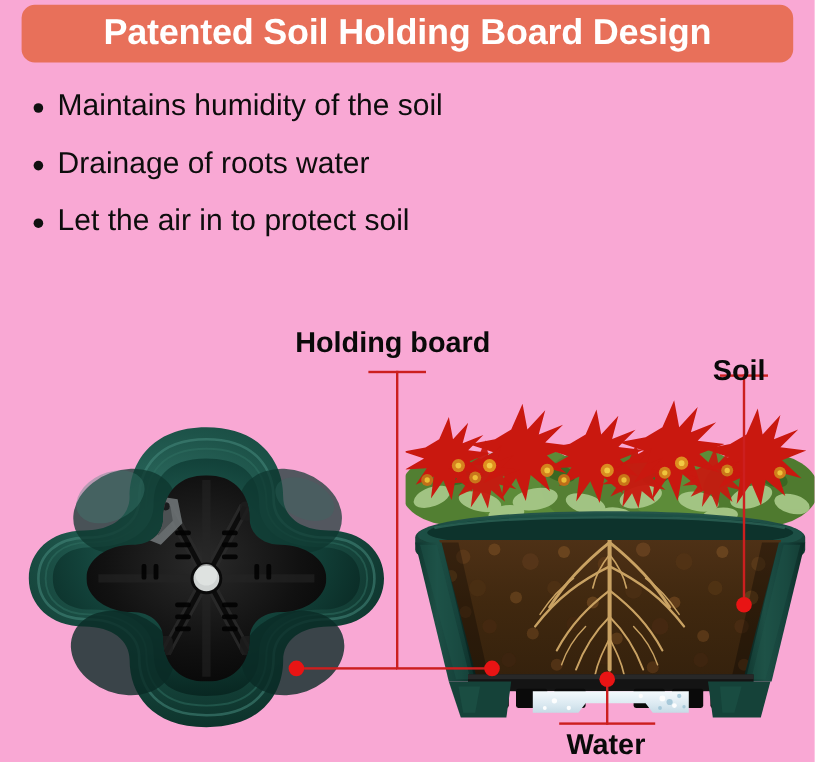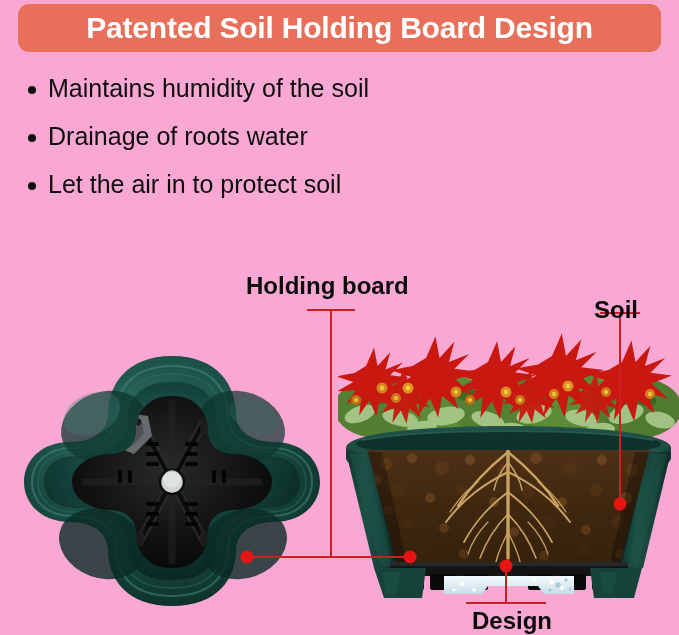--- a/index.html
+++ b/index.html
@@ -509,15 +509,15 @@
   <div class="lead lead-h so-bar"></div>
   <div class="lead lead-v so-vert"></div>
   <div class="lead-dot" style="left:620px; top:504px;"></div>
 
   <div class="lead lead-v wa-vert"></div>
   <div class="lead lead-h wa-bar"></div>
   <div class="lead-dot" style="left:506px; top:566px;"></div>
 
   <div class="callout-label lbl-holding">Holding board</div>
   <div class="callout-label lbl-soil">Soil</div>
-  <div class="callout-label lbl-water">Design</div>
+  <div class="callout-label lbl-water">Water</div>
 
 </div>
 
 </body></html>

